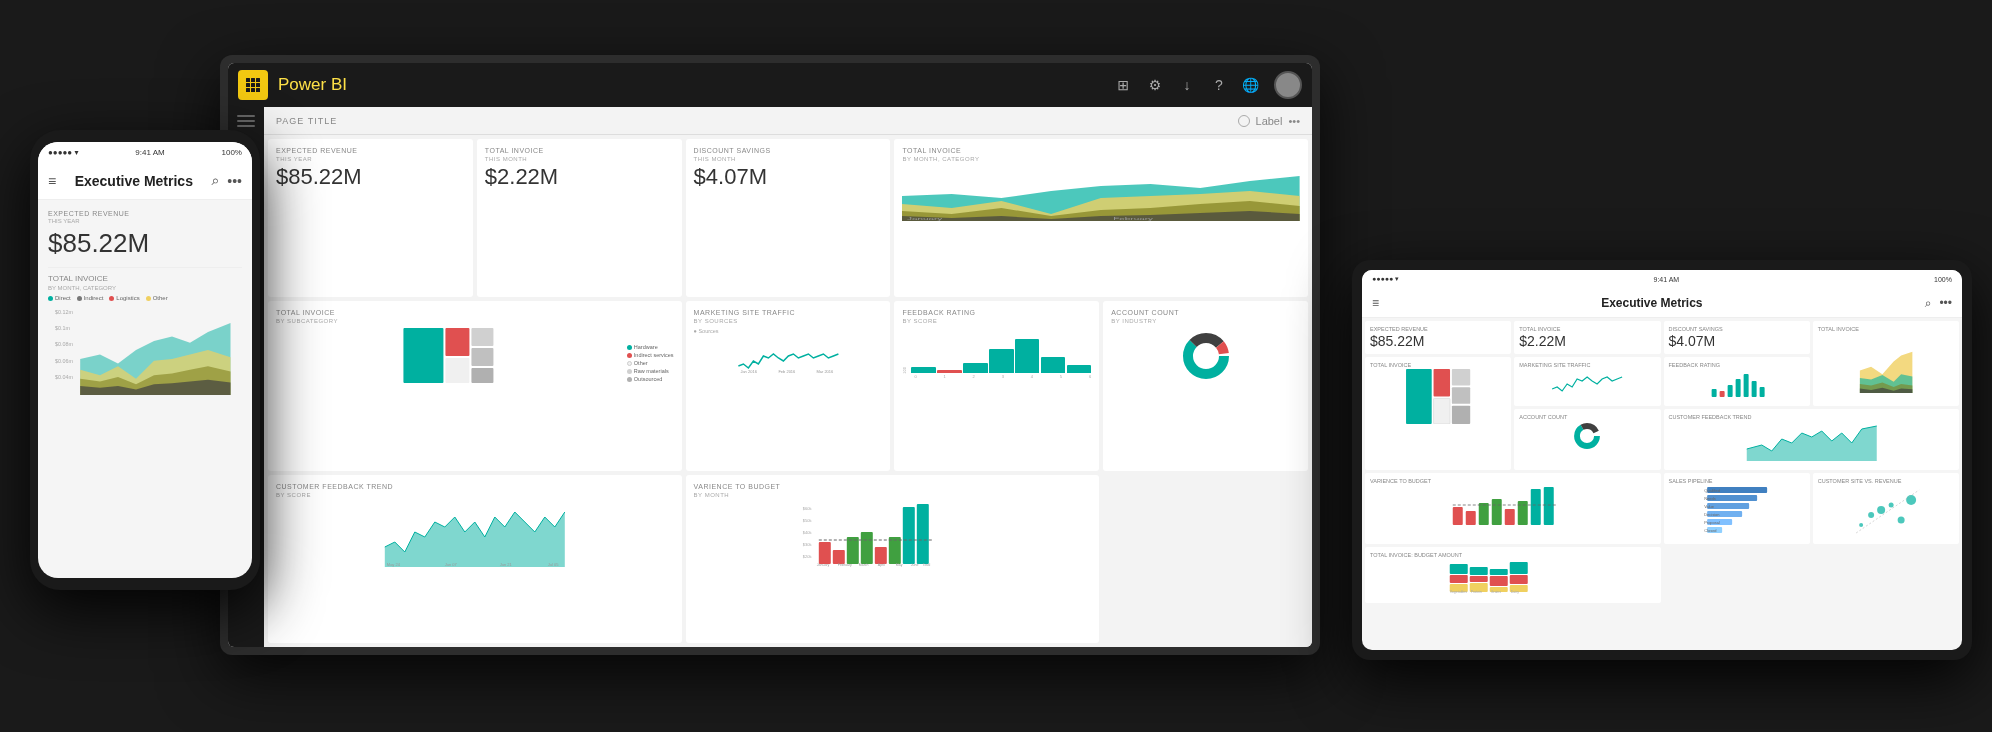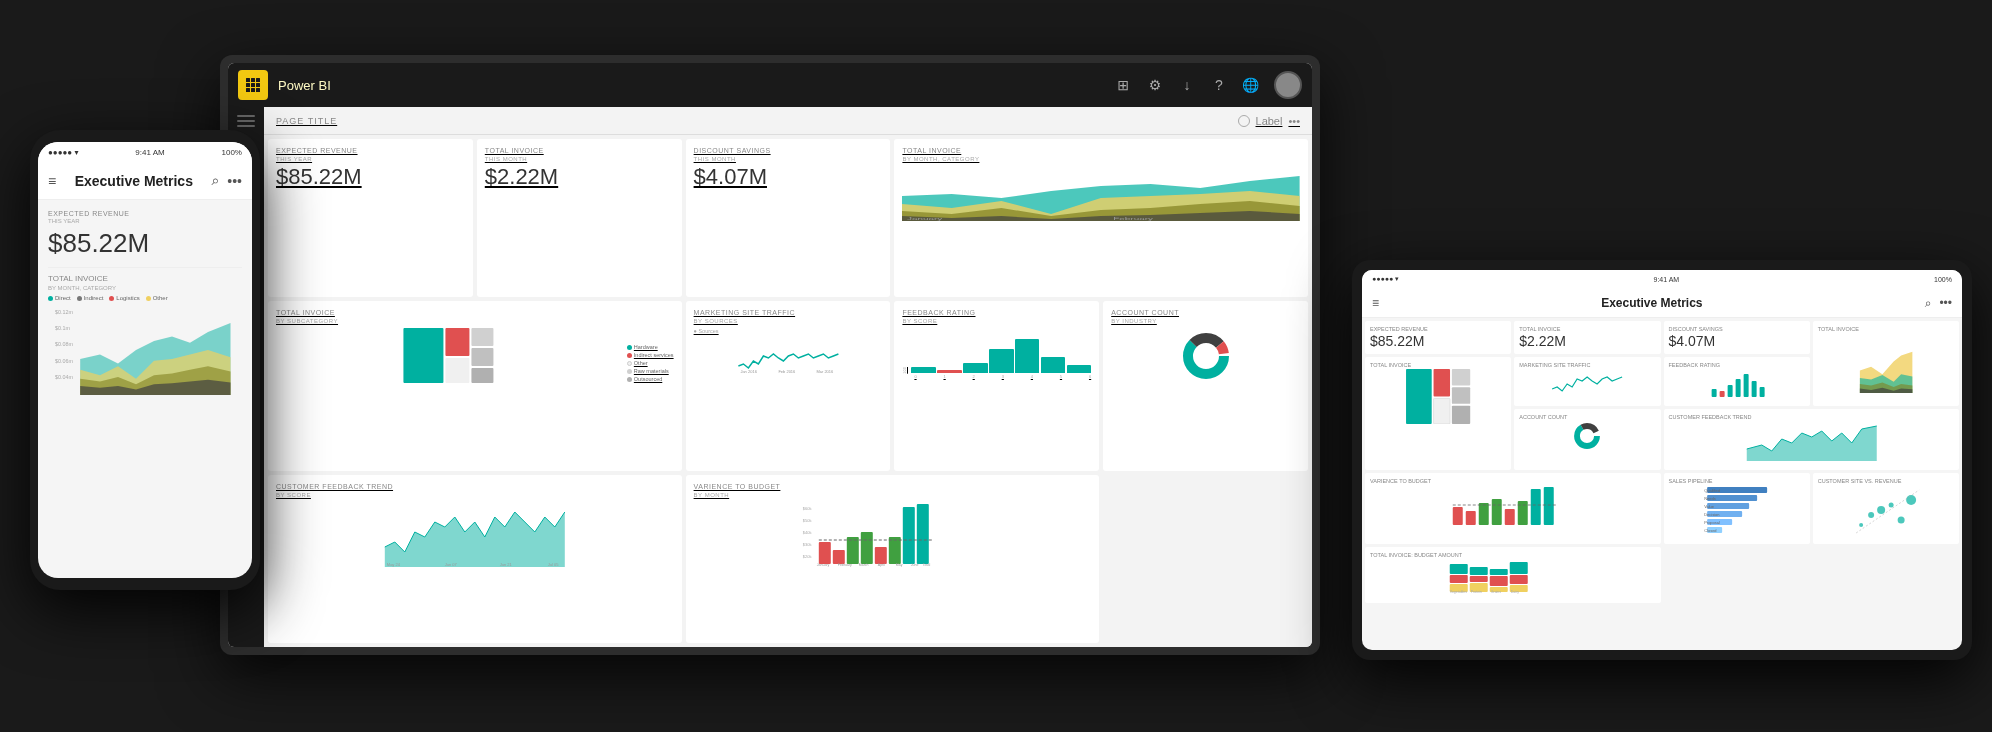--- a/index.html
+++ b/index.html
@@ -52,22 +52,22 @@
       grid-template-columns: 1fr 1fr 1fr;
       grid-template-rows: 1fr 1fr 1fr;
       gap: 1.5px;
       width: 14px; height: 14px;
     }
     .pbi-logo-grid span {
       background: #1a1a1a;
       border-radius: 0.5px;
     }
     .pbi-title {
-      color: #fef9c3;
-      font-size: 13px;
+      color: #fde047;
+      font-size: 17px;
       font-weight: 400;
       flex: 1;
     }
     .pbi-top-icons {
       display: flex;
       align-items: center;
       gap: 14px;
     }
     .pbi-top-icon {
       width: 18px; height: 18px;
@@ -79,21 +79,20 @@
       width: 28px; height: 28px;
       border-radius: 50%;
       background: #888;
       border: 2px solid #555;
     }
 
     
     .pbi-body {
       display: flex;
       height: calc(100% - 44px);
-      text-decoration: underline;
     }
     .pbi-sidebar {
       width: 36px;
       background: #1a1a1a;
       display: flex;
       flex-direction: column;
       align-items: center;
       padding-top: 8px;
       gap: 10px;
     }

